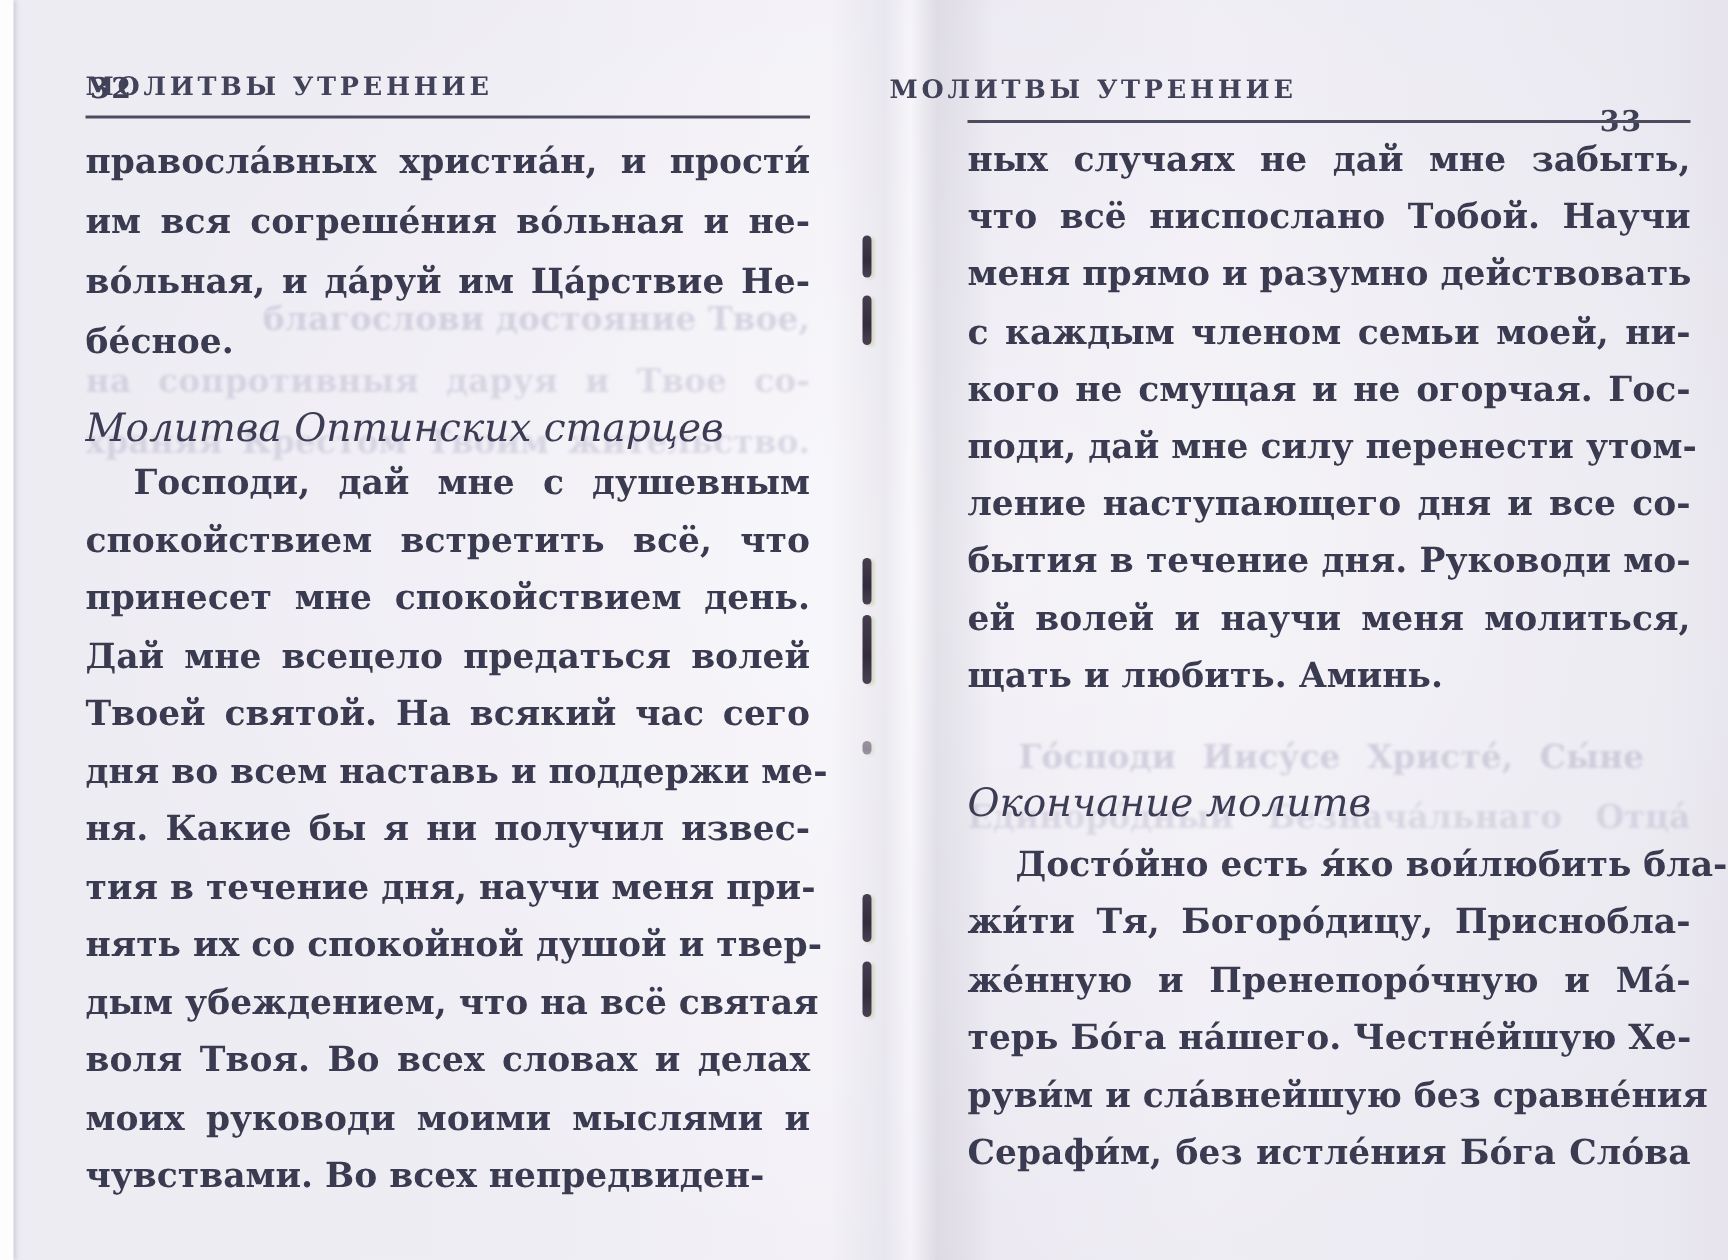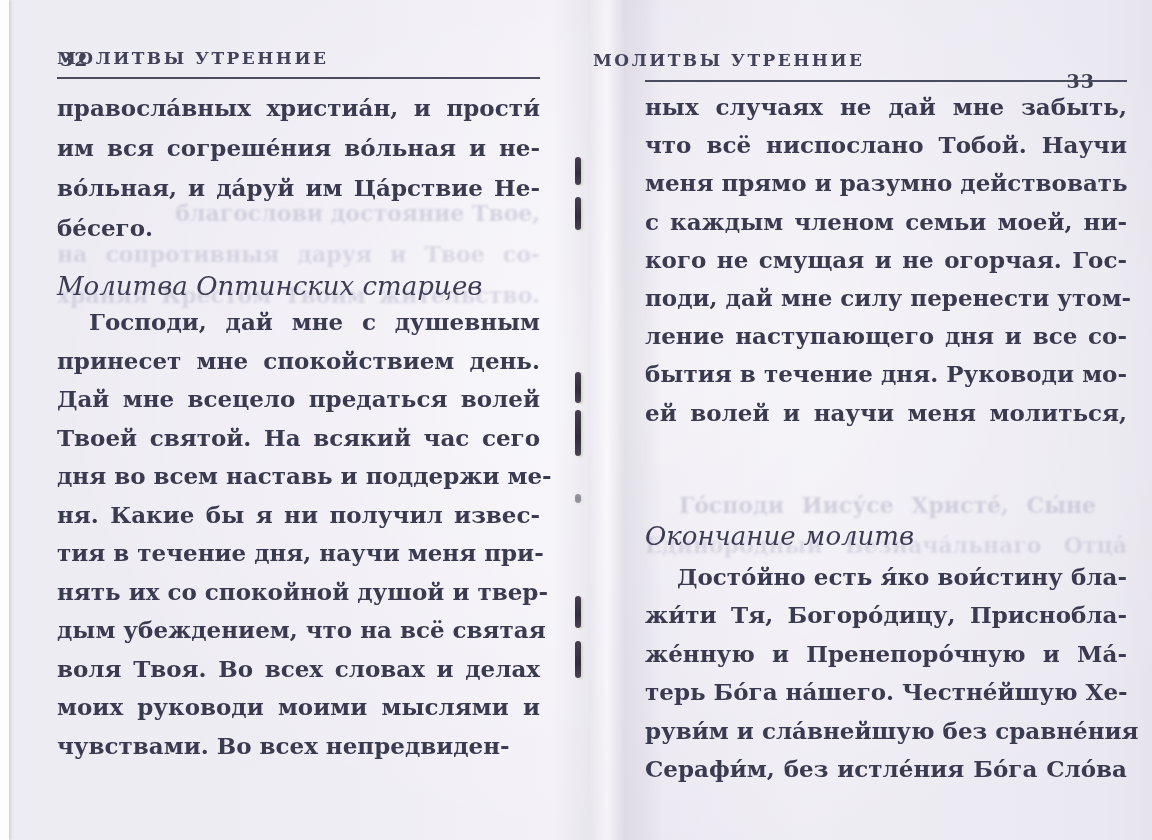--- a/index.html
+++ b/index.html
@@ -93,27 +93,28 @@
     <div class="rule"></div>
 
     <div class="ghost gL0">благослови достояние Твое,</div>
     <div class="ghost gL1">на сопротивныя даруя и Твое со-</div>
     <div class="ghost gL2">храняя Крестом Твоим жительство.</div>
 
     <div class="block p1L">
       <div class="ln">правосла́вных христиа́н, и прости́</div>
       <div class="ln">им вся согреше́ния во́льная и не-</div>
       <div class="ln">во́льная, и да́руй им Ца́рствие Не-</div>
-      <div class="ln end">бе́сего.</div>
+      <div class="ln end">бе́сное.</div>
     </div>
 
     <div class="subhead subheadL">Молитва Оптинских старцев</div>
 
     <div class="block p2L">
       <div class="ln ind">Господи, дай мне с душевным</div>
+      <div class="ln">спокойствием встретить всё, что</div>
       <div class="ln">принесет мне спокойствием день.</div>
       <div class="ln">Дай мне всецело предаться волей</div>
       <div class="ln">Твоей святой. На всякий час сего</div>
       <div class="ln">дня во всем наставь и поддержи ме-</div>
       <div class="ln">ня. Какие бы я ни получил извес-</div>
       <div class="ln">тия в течение дня, научи меня при-</div>
       <div class="ln">нять их со спокойной душой и твер-</div>
       <div class="ln">дым убеждением, что на всё святая</div>
       <div class="ln">воля Твоя. Во всех словах и делах</div>
       <div class="ln">моих руководи моими мыслями и</div>
@@ -142,26 +143,27 @@
     <div class="block p1R">
       <div class="ln">ных случаях не дай мне забыть,</div>
       <div class="ln">что всё ниспослано Тобой. Научи</div>
       <div class="ln">меня прямо и разумно действовать</div>
       <div class="ln">с каждым членом семьи моей, ни-</div>
       <div class="ln">кого не смущая и не огорчая. Гос-</div>
       <div class="ln">поди, дай мне силу перенести утом-</div>
       <div class="ln">ление наступающего дня и все со-</div>
       <div class="ln">бытия в течение дня. Руководи мо-</div>
       <div class="ln">ей волей и научи меня молиться,</div>
+      <div class="ln end">щать и любить. Аминь.</div>
     </div>
 
     <div class="subhead subheadR">Окончание молитв</div>
 
     <div class="block p2R">
-      <div class="ln ind">Досто́йно есть я́ко вои́стину бла-</div>
+      <div class="ln ind">Досто́йно есть я́ко вои́любить бла-</div>
       <div class="ln">жи́ти Тя, Богоро́дицу, Приснобла-</div>
       <div class="ln">же́нную и Пренепоро́чную и Ма́-</div>
       <div class="ln">терь Бо́га на́шего. Честне́йшую Хе-</div>
       <div class="ln">руви́м и сла́внейшую без сравне́ния</div>
       <div class="ln">Серафи́м, без истле́ния Бо́га Сло́ва</div>
     </div>
   </div>
 
 </div>
 

